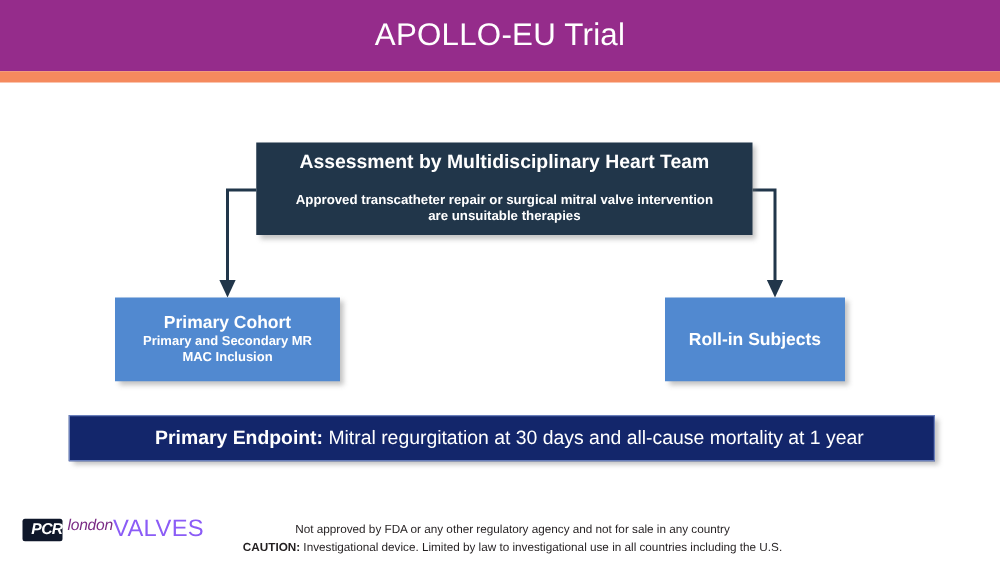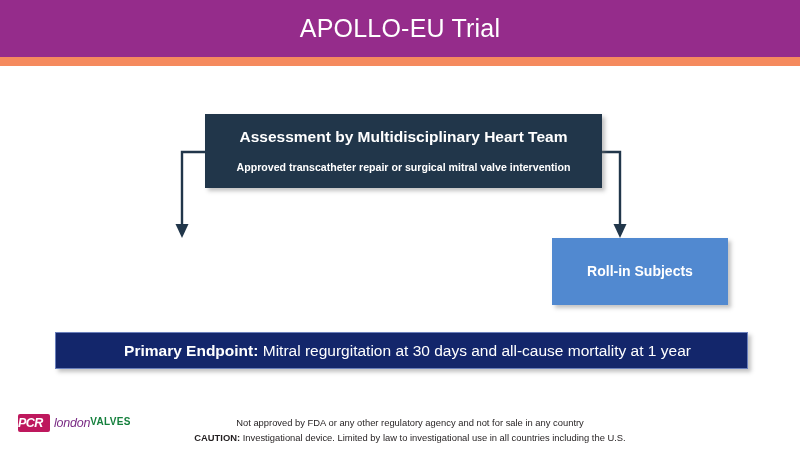--- a/index.html
+++ b/index.html
@@ -93,23 +93,23 @@
     box-sizing: border-box;
     padding: 2px 6px;
   }
   #primary-cohort-box {
     left: 92px;
     top: 238px;
     width: 180px;
     height: 67px;
   }
   #rollin-box {
-    left: 552px;
+    left: 532px;
     top: 238px;
-    width: 176px;
+    width: 144px;
     height: 67px;
   }
   .cohort-title {
     color: #ffffff;
     font-size: 14px;
     font-weight: bold;
     line-height: 1.2;
     text-align: center;
     white-space: nowrap;
   }
@@ -180,25 +180,25 @@
   .logo {
     position: absolute;
     left: 18px;
     top: 414px;
     display: flex;
     align-items: center;
   }
   .logo-badge {
     width: 32px;
     height: 18px;
-    background: #be185d;
+    background: #0f172a;
     border-radius: 2px;
     display: flex;
     align-items: center;
-    justify-content: flex-start;
+    justify-content: flex-end;
   }
   .logo-badge-text {
     color: #ffffff;
     font-size: 12.5px;
     font-weight: bold;
     font-style: italic;
     letter-spacing: -0.5px;
     line-height: 1;
   }
   .logo-words {
@@ -208,23 +208,23 @@
     justify-content: center;
   }
   .logo-london {
     color: #7B2C85;
     font-size: 12.5px;
     font-style: italic;
     line-height: 1.02;
     letter-spacing: -0.2px;
   }
   .logo-valves {
-    color: #15803d;
-    font-size: 10px;
-    font-weight: bold;
+    color: #8b5cf6;
+    font-size: 19px;
+    font-weight: normal;
     line-height: 1.02;
     letter-spacing: 0.3px;
   }
 </style>
 </head>
 <body>
 
 <div id="slide">
 
   <div class="header-bar">
@@ -238,23 +238,31 @@
     <polygon points="182,238 175.5,224 188.5,224" fill="#21364A"></polygon>
 
     <path d="M 602 152 L 620 152 L 620 226" fill="none" stroke="#21364A" stroke-width="2.4"></path>
     <polygon points="620,238 613.5,224 626.5,224" fill="#21364A"></polygon>
   </svg>
 
   <div class="assessment-box">
     <div class="assessment-title">Assessment by Multidisciplinary Heart Team</div>
     <div class="assessment-sub">
       <span>Approved transcatheter repair or surgical mitral valve intervention</span><br>
-    </div>
-  </div>
-
+      <span>are unsuitable therapies</span>
+    </div>
+  </div>
+
+  <div id="primary-cohort-box" class="cohort-box">
+    <div class="cohort-title">Primary Cohort</div>
+    <div class="cohort-sub">
+      <span>Primary and Secondary MR</span><br>
+      <span>MAC Inclusion</span>
+    </div>
+  </div>
 
   <div id="rollin-box" class="cohort-box">
     <div class="cohort-title">Roll-in Subjects</div>
   </div>
 
   <div class="endpoint-bar">
     <div class="endpoint-text"><b>Primary Endpoint:</b><span> Mitral regurgitation at 30 days and all-cause mortality at 1 year</span></div>
   </div>
 
   <div class="caution-block">

